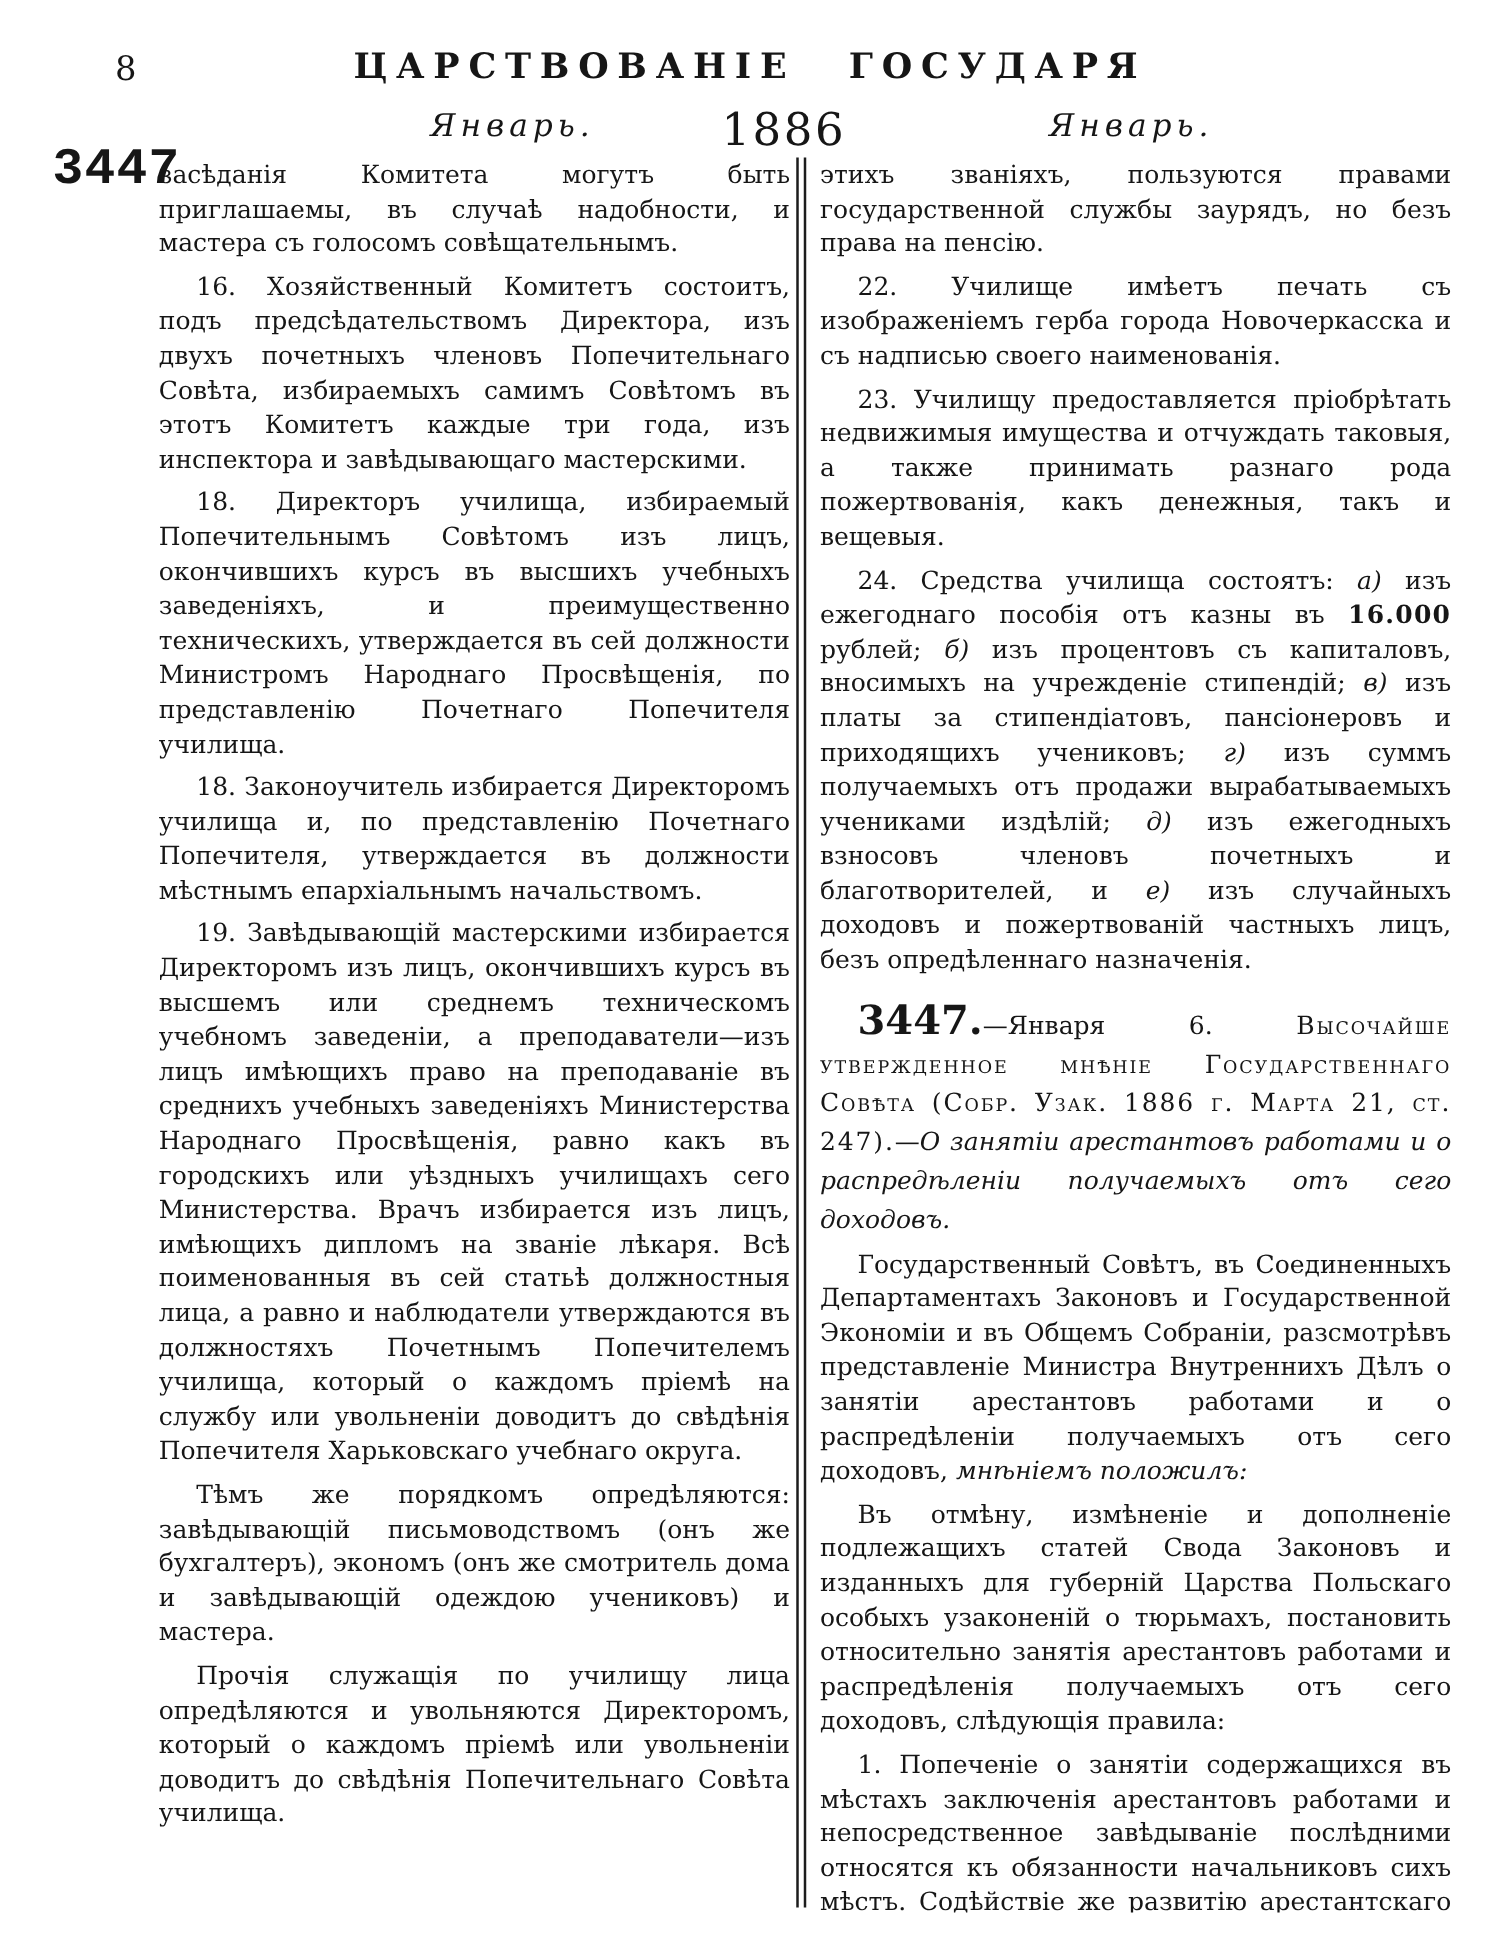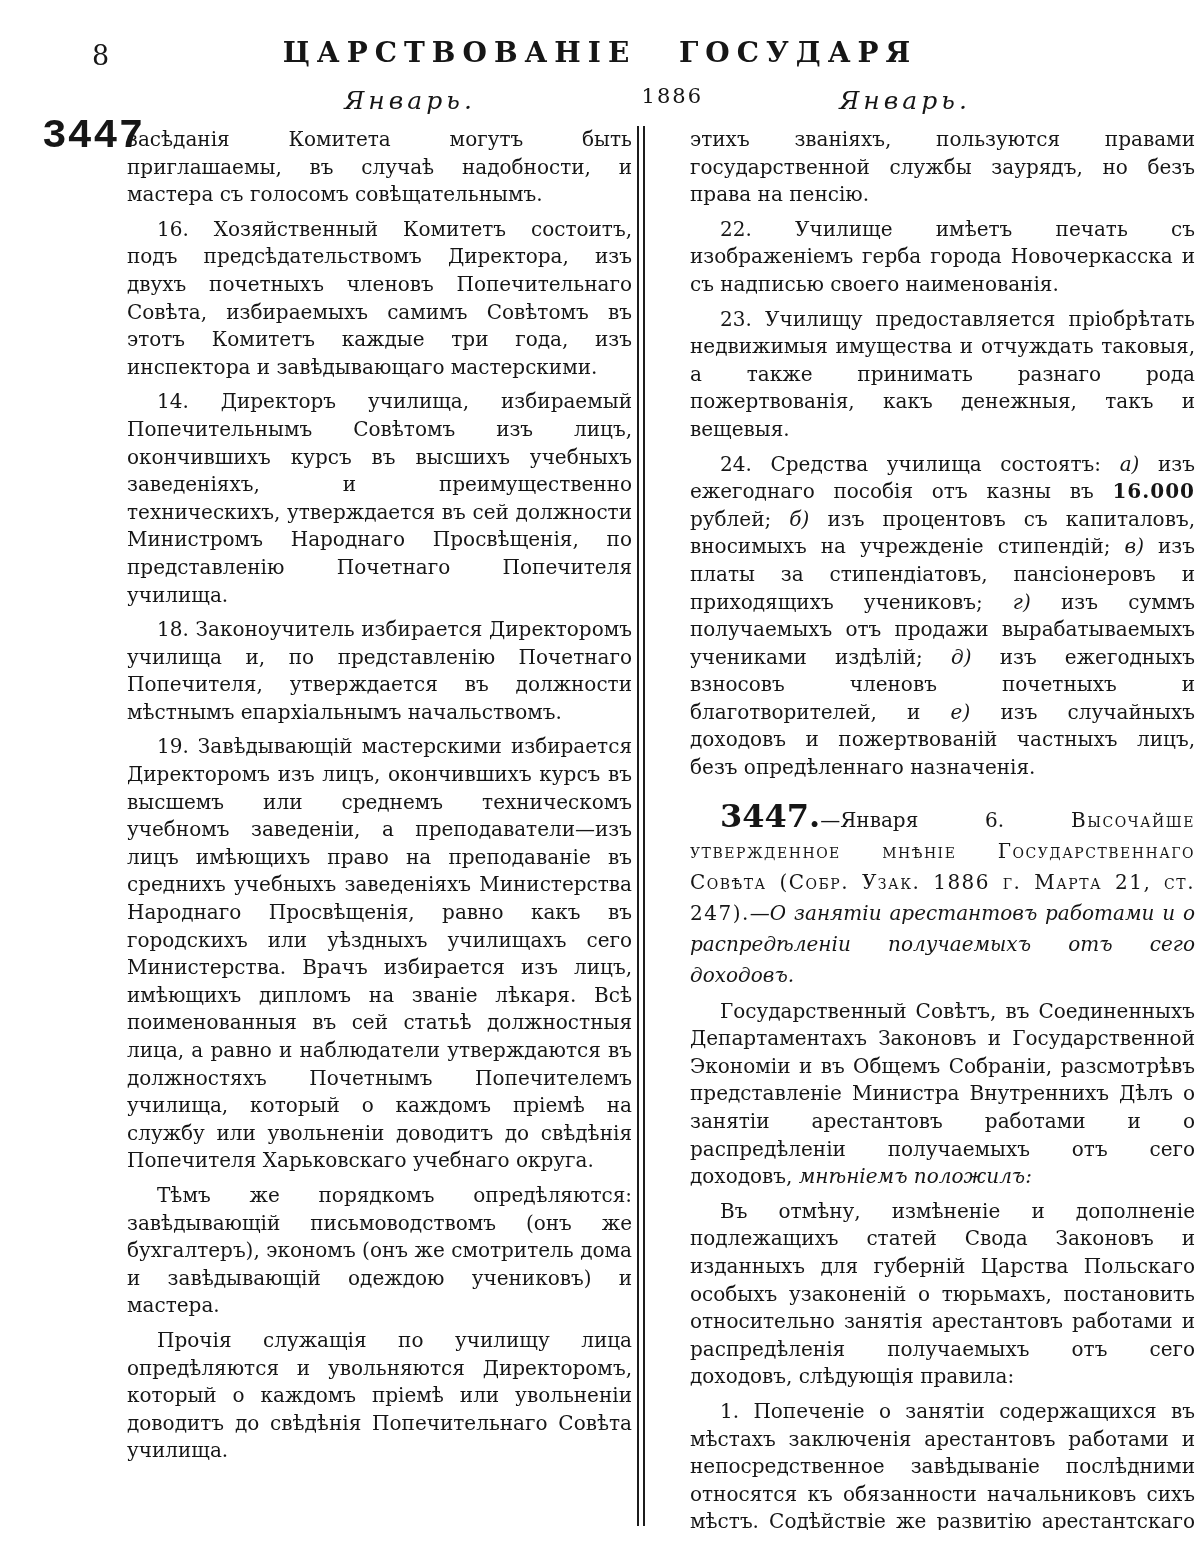--- a/index.html
+++ b/index.html
@@ -25,22 +25,22 @@
     text-align:center;
     font-size:28px;font-weight:bold;
     letter-spacing:7px;word-spacing:26px;
   }
   .month-left{
     position:absolute;left:300px;top:86px;width:220px;
     text-align:center;font-style:italic;
     font-size:25px;letter-spacing:4px;
   }
   .year{
-    position:absolute;left:593px;top:84px;width:110px;
-    text-align:right;font-size:21px;letter-spacing:2px;
+    position:absolute;left:572px;top:84px;width:110px;
+    text-align:center;font-size:36px;letter-spacing:2px;
   }
   .month-right{
     position:absolute;left:815px;top:86px;width:180px;
     text-align:center;font-style:italic;
     font-size:25px;letter-spacing:4px;
   }
   
   .margin-number{
     position:absolute;left:42px;top:116px;
     font-size:41px;font-weight:bold;letter-spacing:1px;
@@ -54,21 +54,21 @@
     border-right:2px solid #1c1c1c;
   }
   
   .column{
     position:absolute;top:126px;width:505px;height:1404px;
     overflow:hidden;
     font-size:20px;line-height:27.6px;
     text-align:justify;
   }
   .column.left{left:127px;}
-  .column.right{left:690px;}
+  .column.right{left:656px;}
   .para{margin:0 0 7px 0;}
   .para.indent{text-indent:30px;}
   .para.center{text-align:center;text-indent:0;margin:4px 0 10px 0;}
   .para.heading{margin-top:18px;line-height:31px;}
   .para.runon{text-align-last:justify;margin-bottom:0;}
   .seg-n{}
   .seg-i{font-style:italic;}
   .seg-b{font-weight:bold;letter-spacing:1px;}
   .seg-sc{font-variant:small-caps;letter-spacing:1.5px;}
   .seg-num{font-size:32px;font-weight:bold;line-height:1;}
@@ -84,21 +84,21 @@
   <div class="year">1886</div>
   <div class="month-right">Январь.</div>
 
   <div class="margin-number">3447</div>
 
   <div class="column-rule"></div>
 
   <div class="column left">
       <p class="para"><span class="seg-n">засѣданія Комитета могутъ быть приглашаемы, въ случаѣ надобности, и мастера съ голосомъ совѣщательнымъ.</span></p>
       <p class="para indent"><span class="seg-n">16. Хозяйственный Комитетъ состоитъ, подъ предсѣдательствомъ Директора, изъ двухъ почетныхъ членовъ Попечительнаго Совѣта, избираемыхъ самимъ Совѣтомъ въ этотъ Комитетъ каждые три года, изъ инспектора и завѣдывающаго мастерскими.</span></p>
-      <p class="para indent"><span class="seg-n">14. Директоръ училища, избираемый Попечительнымъ Совѣтомъ изъ лицъ, окончившихъ курсъ въ высшихъ учебныхъ заведеніяхъ, и преимущественно техническихъ, утверждается въ сей должности Министромъ Народнаго Просвѣщенія, по представленію Почетнаго Попечителя училища.</span></p>
+      <p class="para indent"><span class="seg-n">18. Директоръ училища, избираемый Попечительнымъ Совѣтомъ изъ лицъ, окончившихъ курсъ въ высшихъ учебныхъ заведеніяхъ, и преимущественно техническихъ, утверждается въ сей должности Министромъ Народнаго Просвѣщенія, по представленію Почетнаго Попечителя училища.</span></p>
       <p class="para indent"><span class="seg-n">18. Законоучитель избирается Директоромъ училища и, по представленію Почетнаго Попечителя, утверждается въ должности мѣстнымъ епархіальнымъ начальствомъ.</span></p>
       <p class="para indent"><span class="seg-n">19. Завѣдывающій мастерскими избирается Директоромъ изъ лицъ, окончившихъ курсъ въ высшемъ или среднемъ техническомъ учебномъ заведеніи, а преподаватели—изъ лицъ имѣющихъ право на преподаваніе въ среднихъ учебныхъ заведеніяхъ Министерства Народнаго Просвѣщенія, равно какъ въ городскихъ или уѣздныхъ училищахъ сего Министерства. Врачъ избирается изъ лицъ, имѣющихъ дипломъ на званіе лѣкаря. Всѣ поименованныя въ сей статьѣ должностныя лица, а равно и наблюдатели утверждаются въ должностяхъ Почетнымъ Попечителемъ училища, который о каждомъ пріемѣ на службу или увольненіи доводитъ до свѣдѣнія Попечителя Харьковскаго учебнаго округа.</span></p>
       <p class="para indent"><span class="seg-n">Тѣмъ же порядкомъ опредѣляются: завѣдывающій письмоводствомъ (онъ же бухгалтеръ), экономъ (онъ же смотритель дома и завѣдывающій одеждою учениковъ) и мастера.</span></p>
       <p class="para indent"><span class="seg-n">Прочія служащія по училищу лица опредѣляются и увольняются Директоромъ, который о каждомъ пріемѣ или увольненіи доводитъ до свѣдѣнія Попечительнаго Совѣта училища.</span></p>
     </div>
   <div class="column right">
       <p class="para"><span class="seg-n">этихъ званіяхъ, пользуются правами государственной службы заурядъ, но безъ права на пенсію.</span></p>
       <p class="para indent"><span class="seg-n">22. Училище имѣетъ печать съ изображеніемъ герба города Новочеркасска и съ надписью своего наименованія.</span></p>
       <p class="para indent"><span class="seg-n">23. Училищу предоставляется пріобрѣтать недвижимыя имущества и отчуждать таковыя, а также принимать разнаго рода пожертвованія, какъ денежныя, такъ и вещевыя.</span></p>
       <p class="para indent"><span class="seg-n">24. Средства училища состоятъ: </span><span class="seg-i">а)</span><span class="seg-n"> изъ ежегоднаго пособія отъ казны въ </span><span class="seg-b">16.000</span><span class="seg-n"> рублей; </span><span class="seg-i">б)</span><span class="seg-n"> изъ процентовъ съ капиталовъ, вносимыхъ на учрежденіе стипендій; </span><span class="seg-i">в)</span><span class="seg-n"> изъ платы за стипендіатовъ, пансіонеровъ и приходящихъ учениковъ; </span><span class="seg-i">г)</span><span class="seg-n"> изъ суммъ получаемыхъ отъ продажи вырабатываемыхъ учениками издѣлій; </span><span class="seg-i">д)</span><span class="seg-n"> изъ ежегодныхъ взносовъ членовъ почетныхъ и благотворителей, и </span><span class="seg-i">е)</span><span class="seg-n"> изъ случайныхъ доходовъ и пожертвованій частныхъ лицъ, безъ опредѣленнаго назначенія.</span></p>

